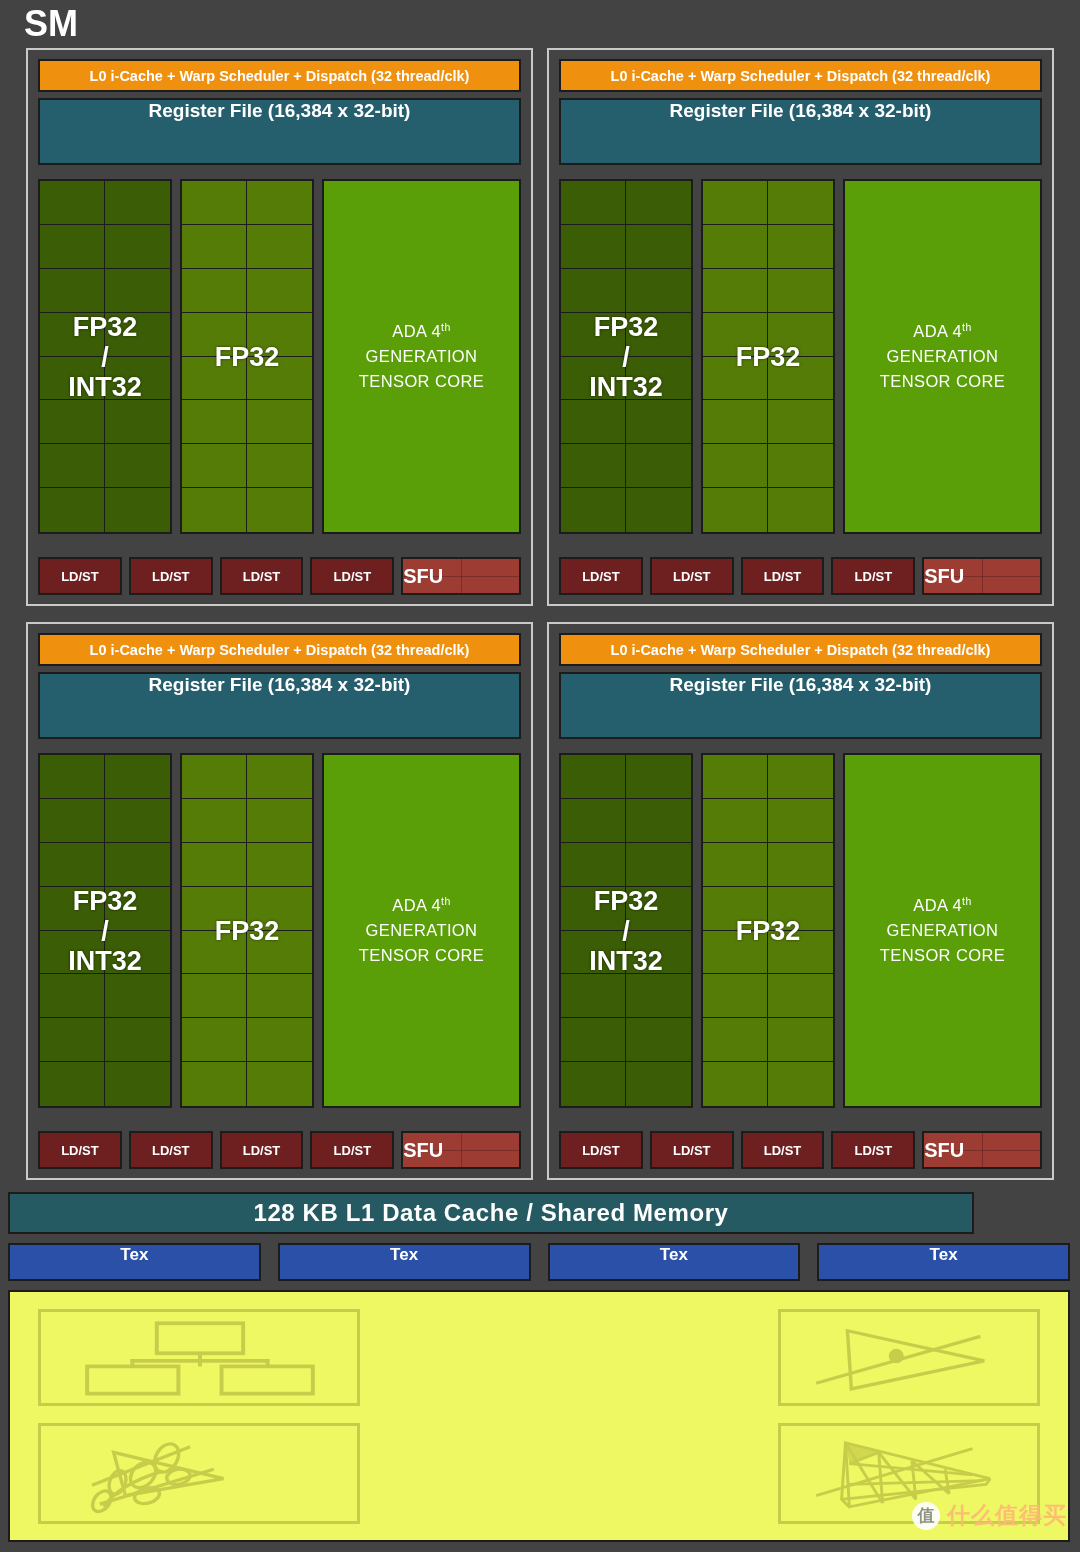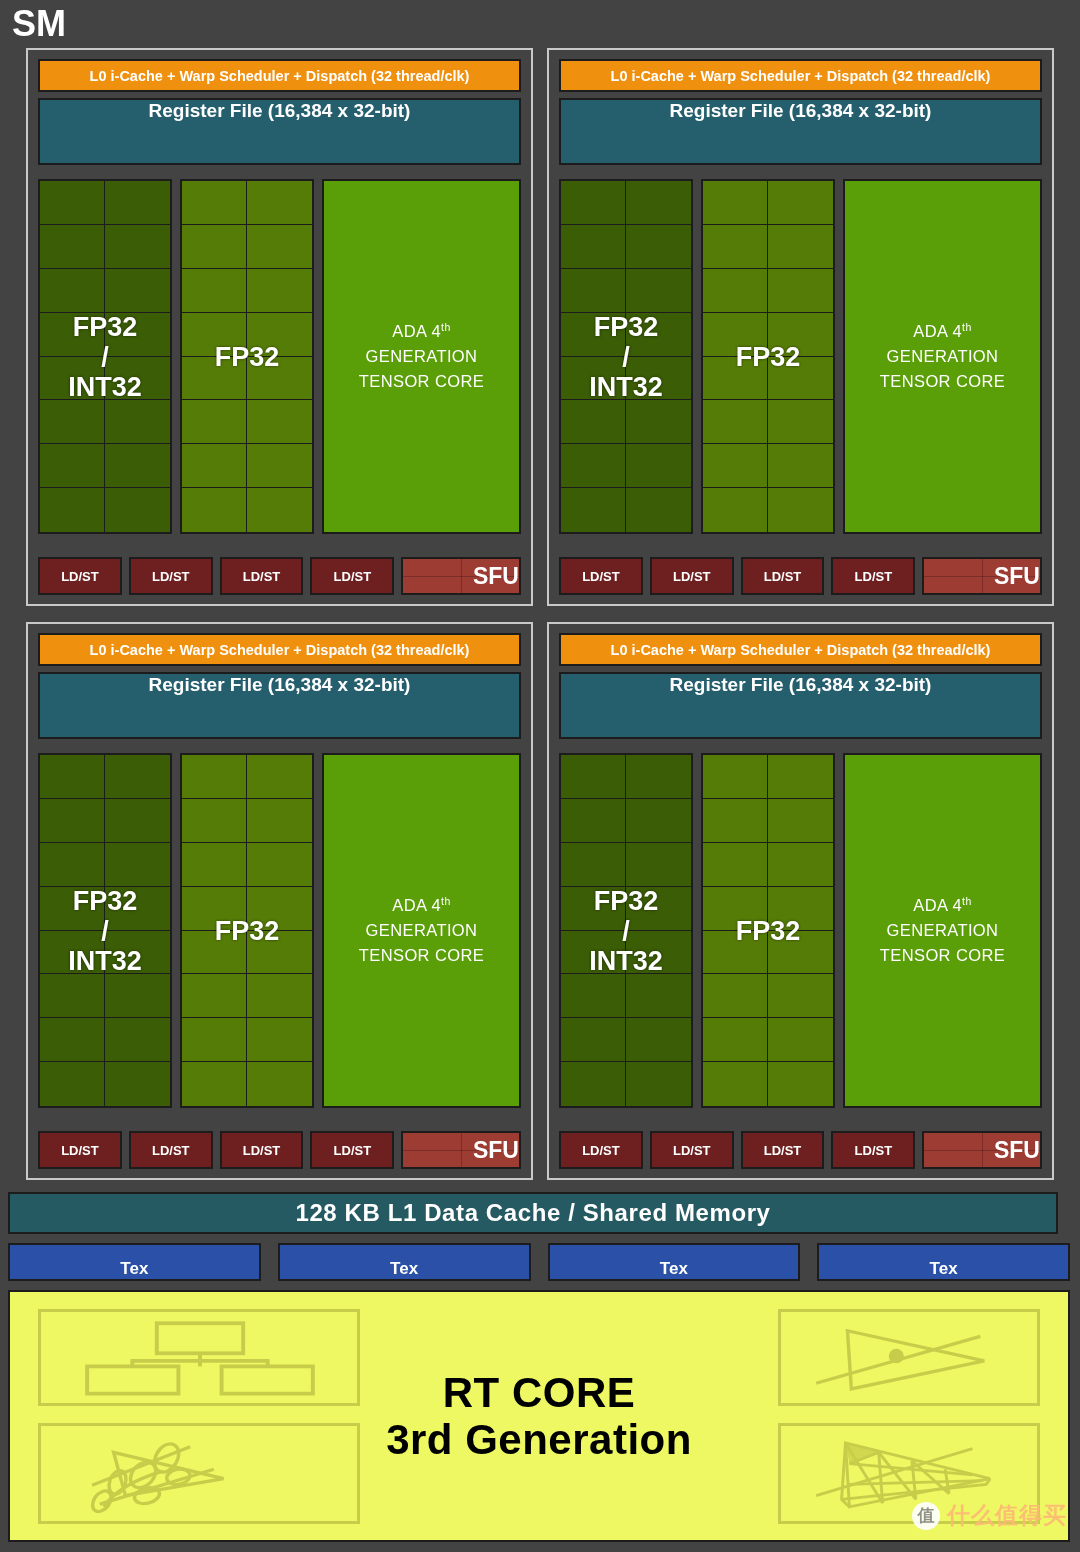--- a/index.html
+++ b/index.html
@@ -17,21 +17,21 @@
     position: relative;
     width: 1080px;
     height: 1552px;
     background: #434343;
     box-sizing: border-box;
   }
 
   
   .sm-title {
     position: absolute;
-    left: 12px;
+    left: 24px;
     top: 2px;
     font-size: 36px;
     font-weight: bold;
     color: #ffffff;
     letter-spacing: 0px;
     line-height: 44px;
   }
 
   
   .quad-grid {
@@ -164,23 +164,23 @@
     font-weight: bold;
   }
   .sfu {
     position: relative;
     flex: 1.45 1 0;
     background: #9d3c33;
     border: 2px solid #1c1c1c;
     box-sizing: border-box;
     display: flex;
     align-items: center;
-    justify-content: flex-end;
-    color: #ffffff;
-    font-size: 23px;
+    justify-content: flex-start;
+    color: #ffffff;
+    font-size: 20px;
     font-weight: bold;
   }
   .sfu::before {
     content: "";
     position: absolute;
     left: 0; right: 0; top: 50%;
     border-top: 1.5px solid rgba(0,0,0,0.22);
   }
   .sfu::after {
     content: "";
@@ -188,21 +188,21 @@
     top: 0; bottom: 0; left: 50%;
     border-left: 1.5px solid rgba(0,0,0,0.22);
   }
   .sfu > span { position: relative; z-index: 2; }
 
   
   .l1-bar {
     position: absolute;
     left: 8px;
     top: 1192px;
-    width: 1050px;
+    width: 966px;
     height: 42px;
     background: #255a63;
     border: 2px solid #1c1c1c;
     box-sizing: border-box;
     display: flex;
     align-items: center;
     justify-content: center;
     color: #ffffff;
     font-size: 24px;
     font-weight: bold;
@@ -218,21 +218,21 @@
     height: 38px;
     display: flex;
     gap: 17px;
   }
   .tex {
     flex: 1 1 0;
     background: #2a50a8;
     border: 2px solid #1c1c1c;
     box-sizing: border-box;
     display: flex;
-    align-items: flex-end;
+    align-items: flex-start;
     justify-content: center;
     color: #ffffff;
     font-size: 17px;
     font-weight: bold;
   }
 
   
   .rt-core {
     position: absolute;
     left: 8px;
@@ -655,24 +655,20 @@
           <path d="M36 74 L196 24"></path>
           <path d="M66 18 L104 82"></path>
           <path d="M100 28 L138 78"></path>
           <path d="M134 37 L172 72"></path>
           <path d="M70 40 L100 28"></path>
           <polygon points="66,18 100,28 70,40" fill="#c7cd4a" stroke="none" opacity="0.75"></polygon>
         </g>
       </svg>
     </div>
 
-    <div class="rt-text">
-      <div class="l1t">RT CORE</div>
-      <div class="l2t">3rd Generation</div>
-    </div>
   </div>
 
   <div class="watermark">
     <div class="wm-logo">值</div>
     <div class="wm-text">什么值得买</div>
   </div>
 
 </div>
 
 </body></html>

